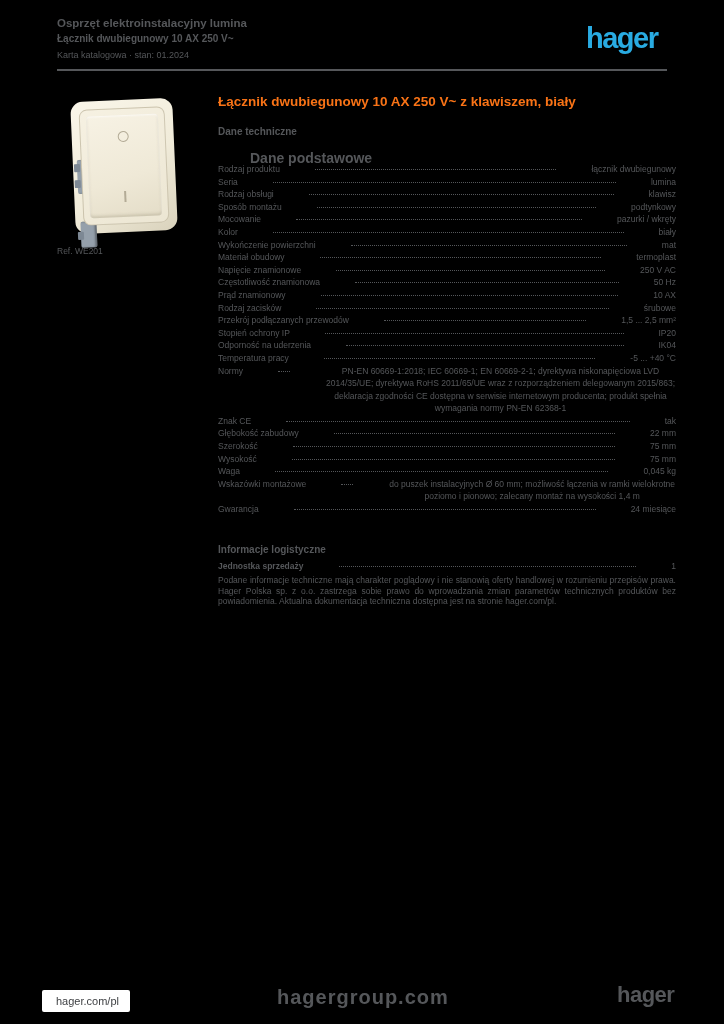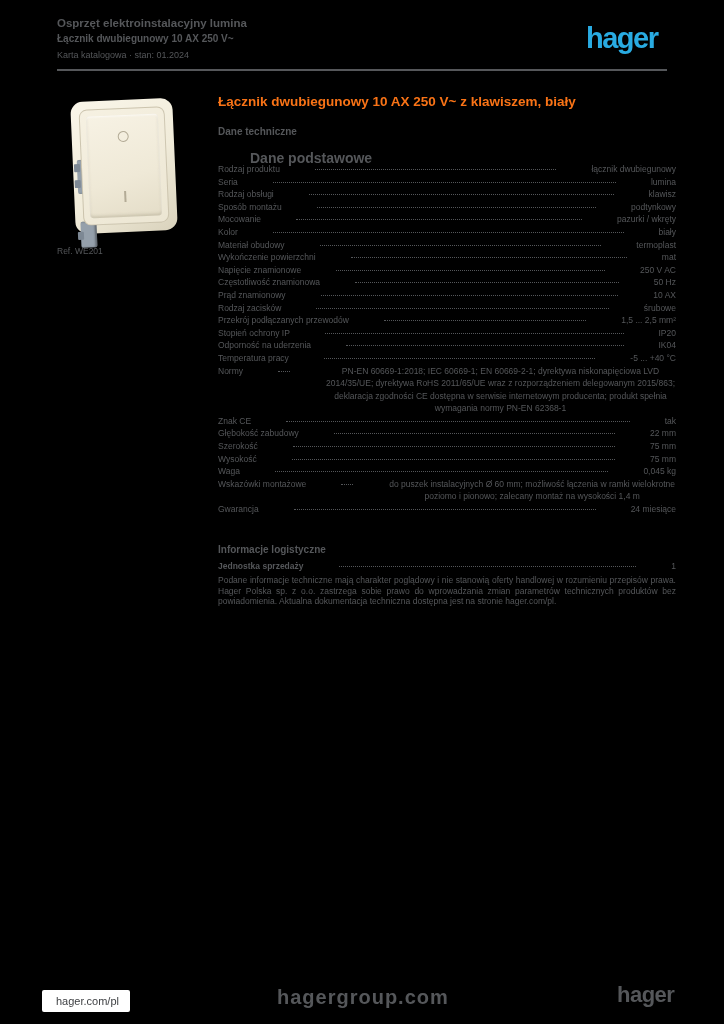--- a/index.html
+++ b/index.html
@@ -136,29 +136,29 @@
       <span class="spec-value">pazurki / wkręty</span>
     </div>
 
     <div class="spec-row">
       <span class="spec-label">Kolor</span>
       <span class="spec-leader"></span>
       <span class="spec-value">biały</span>
     </div>
 
     <div class="spec-row">
+      <span class="spec-label">Wykończenie powierzchni</span>
+      <span class="spec-leader"></span>
+      <span class="spec-value">mat</span>
+    </div>
+
+    <div class="spec-row">
       <span class="spec-label">Materiał obudowy</span>
       <span class="spec-leader"></span>
       <span class="spec-value">termoplast</span>
-    </div>
-
-    <div class="spec-row">
-      <span class="spec-label">Wykończenie powierzchni</span>
-      <span class="spec-leader"></span>
-      <span class="spec-value">mat</span>
     </div>
 
     <div class="spec-row">
       <span class="spec-label">Napięcie znamionowe</span>
       <span class="spec-leader"></span>
       <span class="spec-value">250 V AC</span>
     </div>
 
     <div class="spec-row">
       <span class="spec-label">Częstotliwość znamionowa</span>

